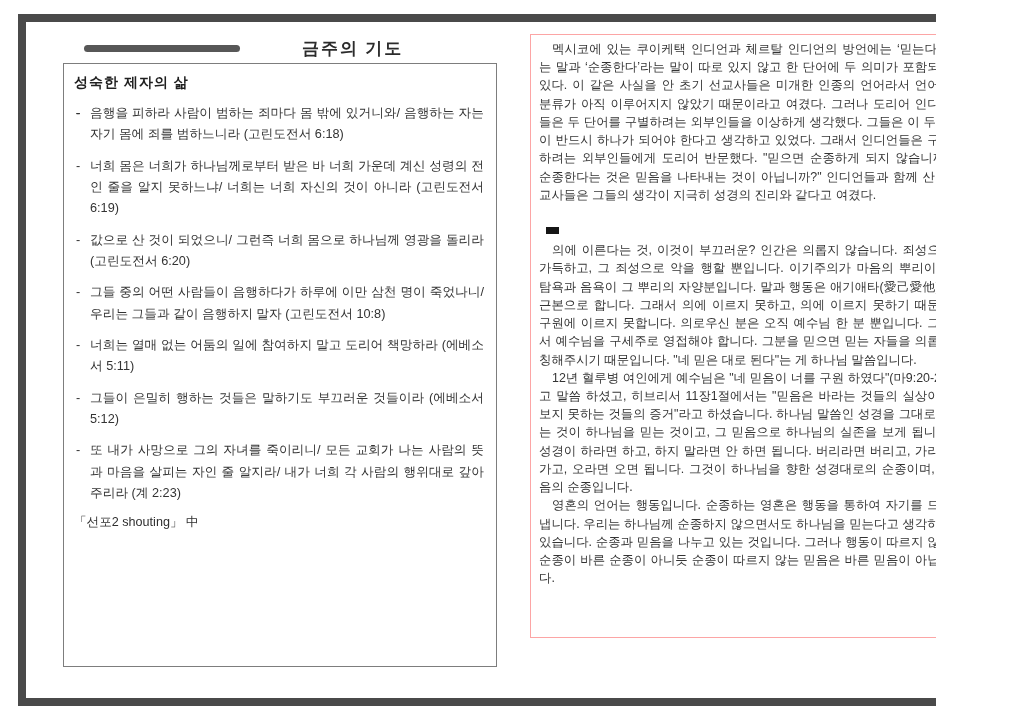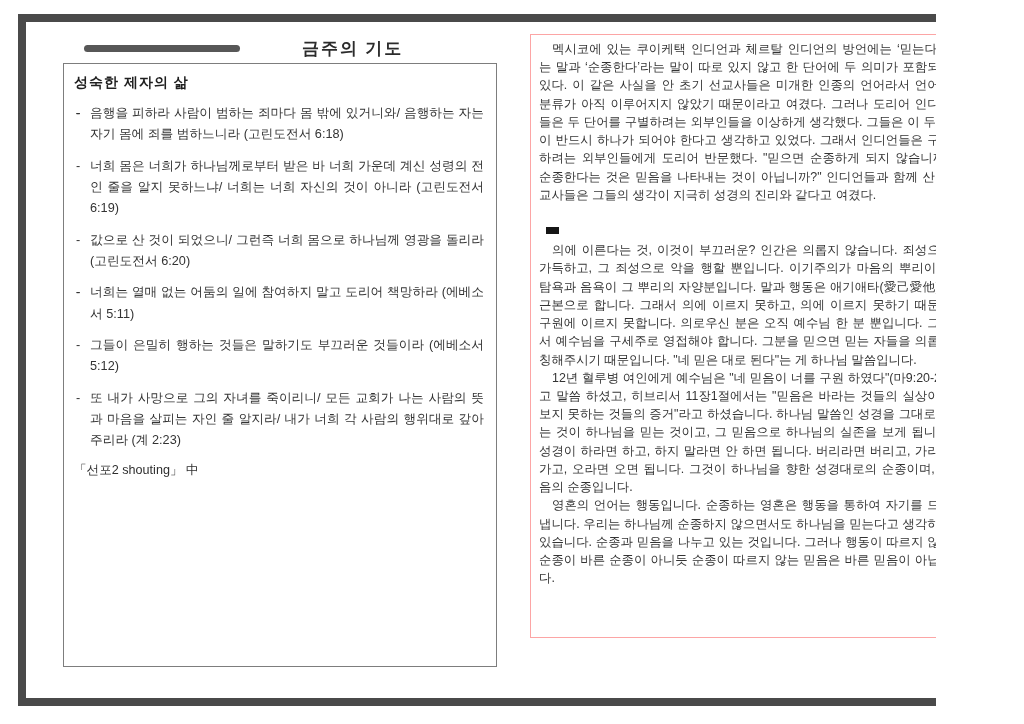--- a/index.html
+++ b/index.html
@@ -85,20 +85,21 @@
               <span class="q-text">너희 몸은 너희가 하나님께로부터 받은 바 너희 가운데 계신 성령의 전인 줄을 알지 못하느냐/ 너희는 너희 자신의 것이 아니라 (고린도전서 6:19)</span>
             </div>
 
             <div class="q-item">
               <span class="q-bullet">-</span>
               <span class="q-text">값으로 산 것이 되었으니/ 그런즉 너희 몸으로 하나님께 영광을 돌리라 (고린도전서 6:20)</span>
             </div>
 
             <div class="q-item">
               <span class="q-bullet">-</span>
+              <span class="q-text">그들 중의 어떤 사람들이 음행하다가 하루에 이만 삼천 명이 죽었나니/ 우리는 그들과 같이 음행하지 말자 (고린도전서 10:8)</span>
             </div>
 
             <div class="q-item">
               <span class="q-bullet">-</span>
               <span class="q-text">너희는 열매 없는 어둠의 일에 참여하지 말고 도리어 책망하라 (에베소서 5:11)</span>
             </div>
 
             <div class="q-item">
               <span class="q-bullet">-</span>
               <span class="q-text">그들이 은밀히 행하는 것들은 말하기도 부끄러운 것들이라 (에베소서 5:12)</span>

